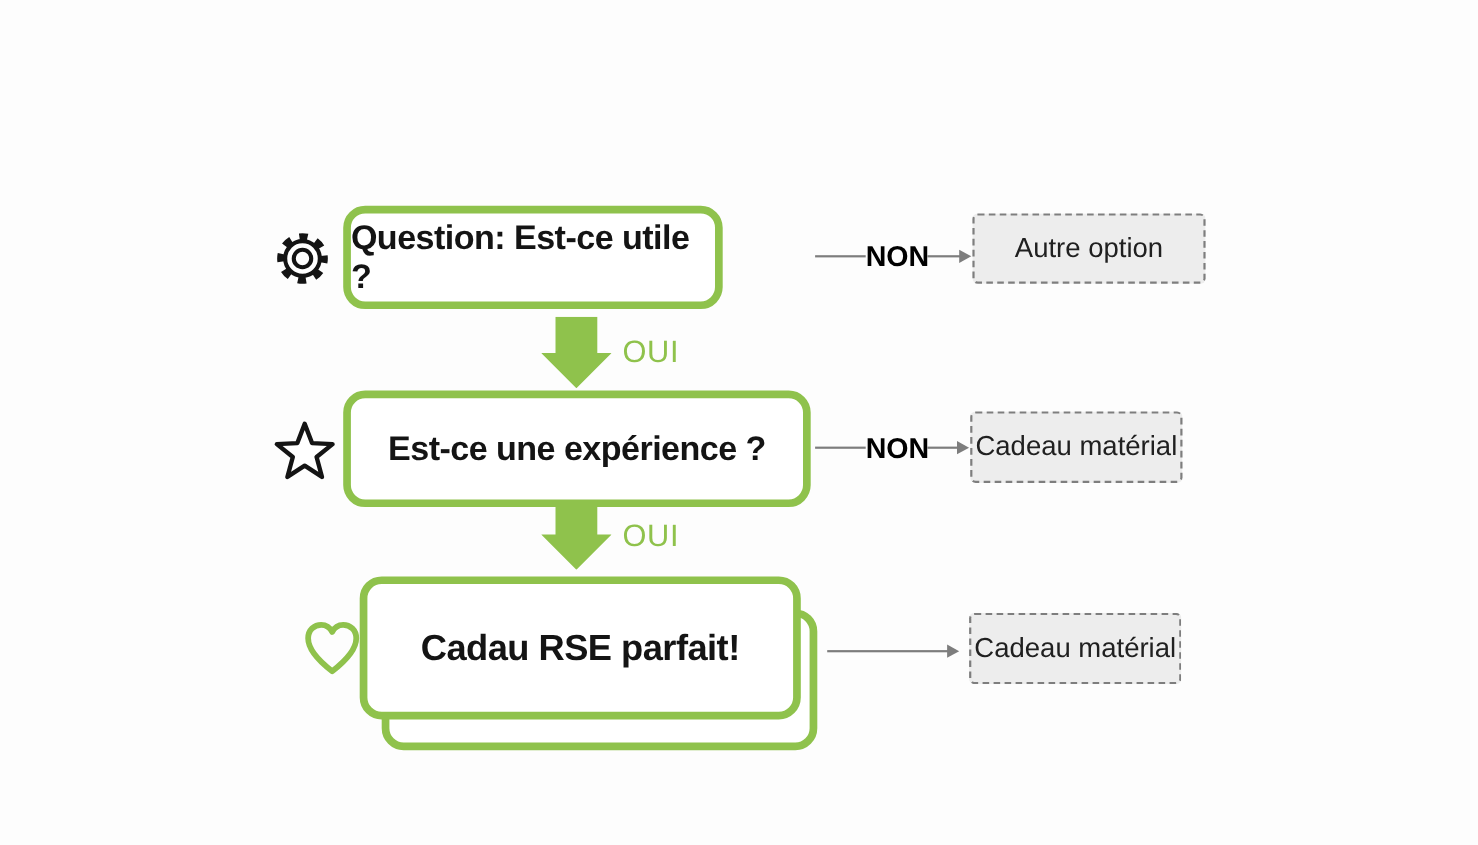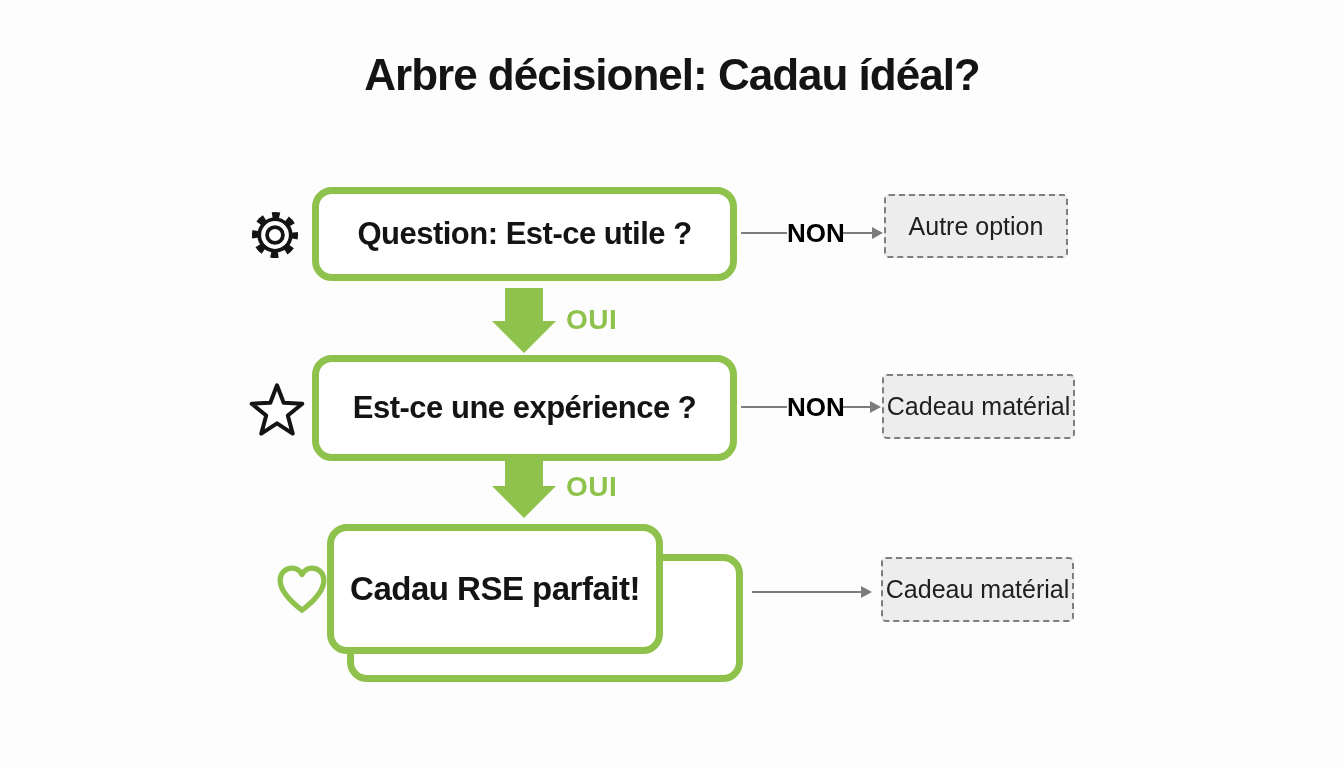--- a/index.html
+++ b/index.html
@@ -30,49 +30,48 @@
   .ahead{
     position:absolute;width:0;height:0;
     border-top:6px solid transparent;border-bottom:6px solid transparent;
     border-left:11px solid #7d7d7d;
   }
   .nonlabel{
     position:absolute;font-size:26px;font-weight:700;color:#000000;
     width:56px;text-align:center;line-height:28px;
   }
   .ouilabel{
-    position:absolute;font-size:28px;font-weight:700;color:#8fc24c;letter-spacing:0.5px;
+    position:absolute;font-size:28px;font-weight:400;color:#8fc24c;letter-spacing:0.5px;
   }
   .downarrow{position:absolute;}
 </style>
 </head>
 <body>
 
 <div class="canvas">
 
-  <div class="title">Arbre décisionel: Cadau ídéal?</div>
 
   <div class="icon" style="left:247px;top:207px;">
     <svg width="56" height="56" viewBox="0 0 48 48">
       <circle cx="24" cy="24" r="17" fill="none" stroke="#141414" stroke-width="5.5" stroke-dasharray="6.5 6.85" stroke-dashoffset="3"></circle>
       <circle cx="24" cy="24" r="13.5" fill="#fff" stroke="#141414" stroke-width="3.2"></circle>
       <circle cx="24" cy="24" r="6.8" fill="#fff" stroke="#141414" stroke-width="3.2"></circle>
     </svg>
   </div>
 
-  <div class="qbox" style="left:312px;top:187px;width:425px;height:94px;">
+  <div class="qbox" style="left:312px;top:187px;width:345px;height:94px;">
     <span class="qtext">Question: Est-ce utile ?</span>
   </div>
 
   <div class="hline" style="left:741px;top:232px;width:46px;"></div>
   <div class="nonlabel" style="left:787px;top:219px;">NON</div>
   <div class="hline" style="left:843px;top:232px;width:30px;"></div>
   <div class="ahead" style="left:872px;top:227px;"></div>
 
-  <div class="target" style="left:884px;top:194px;width:184px;height:64px;">
+  <div class="target" style="left:884px;top:194px;width:212px;height:64px;">
     <span class="ttext">Autre option</span>
   </div>
 
   <div class="downarrow" style="left:492px;top:288px;">
     <svg width="64" height="65" viewBox="0 0 64 65">
       <path d="M13 0 L51 0 L51 33 L64 33 L32 65 L0 33 L13 33 Z" fill="#8fc24c"></path>
     </svg>
   </div>
   <div class="ouilabel" style="left:566px;top:304px;">OUI</div>
 
@@ -103,21 +102,21 @@
   <div class="ouilabel" style="left:566px;top:471px;">OUI</div>
 
   <div class="shadowbox" style="left:347px;top:554px;width:396px;height:128px;"></div>
 
   <div class="icon" style="left:272px;top:560px;">
     <svg width="60" height="58" viewBox="0 0 48 46">
       <path d="M24 40 C 13 31.5, 6.5 23.5, 6.5 16 C 6.5 10, 11 6.2, 16 6.2 C 19.5 6.2, 22.4 8.2, 24 11.4 C 25.6 8.2, 28.5 6.2, 32 6.2 C 37 6.2, 41.5 10, 41.5 16 C 41.5 23.5, 35 31.5, 24 40 Z" fill="none" stroke="#8fc24c" stroke-width="4.2" stroke-linejoin="round"></path>
     </svg>
   </div>
 
-  <div class="qbox" style="left:327px;top:524px;width:336px;height:130px;">
+  <div class="qbox" style="left:327px;top:524px;width:401px;height:130px;">
     <span class="qtext" style="font-size:33px;">Cadau RSE parfait!</span>
   </div>
 
   <div class="hline" style="left:752px;top:591px;width:110px;"></div>
   <div class="ahead" style="left:861px;top:586px;"></div>
 
   <div class="target" style="left:881px;top:557px;width:193px;height:65px;">
     <span class="ttext">Cadeau matérial</span>
   </div>
 

